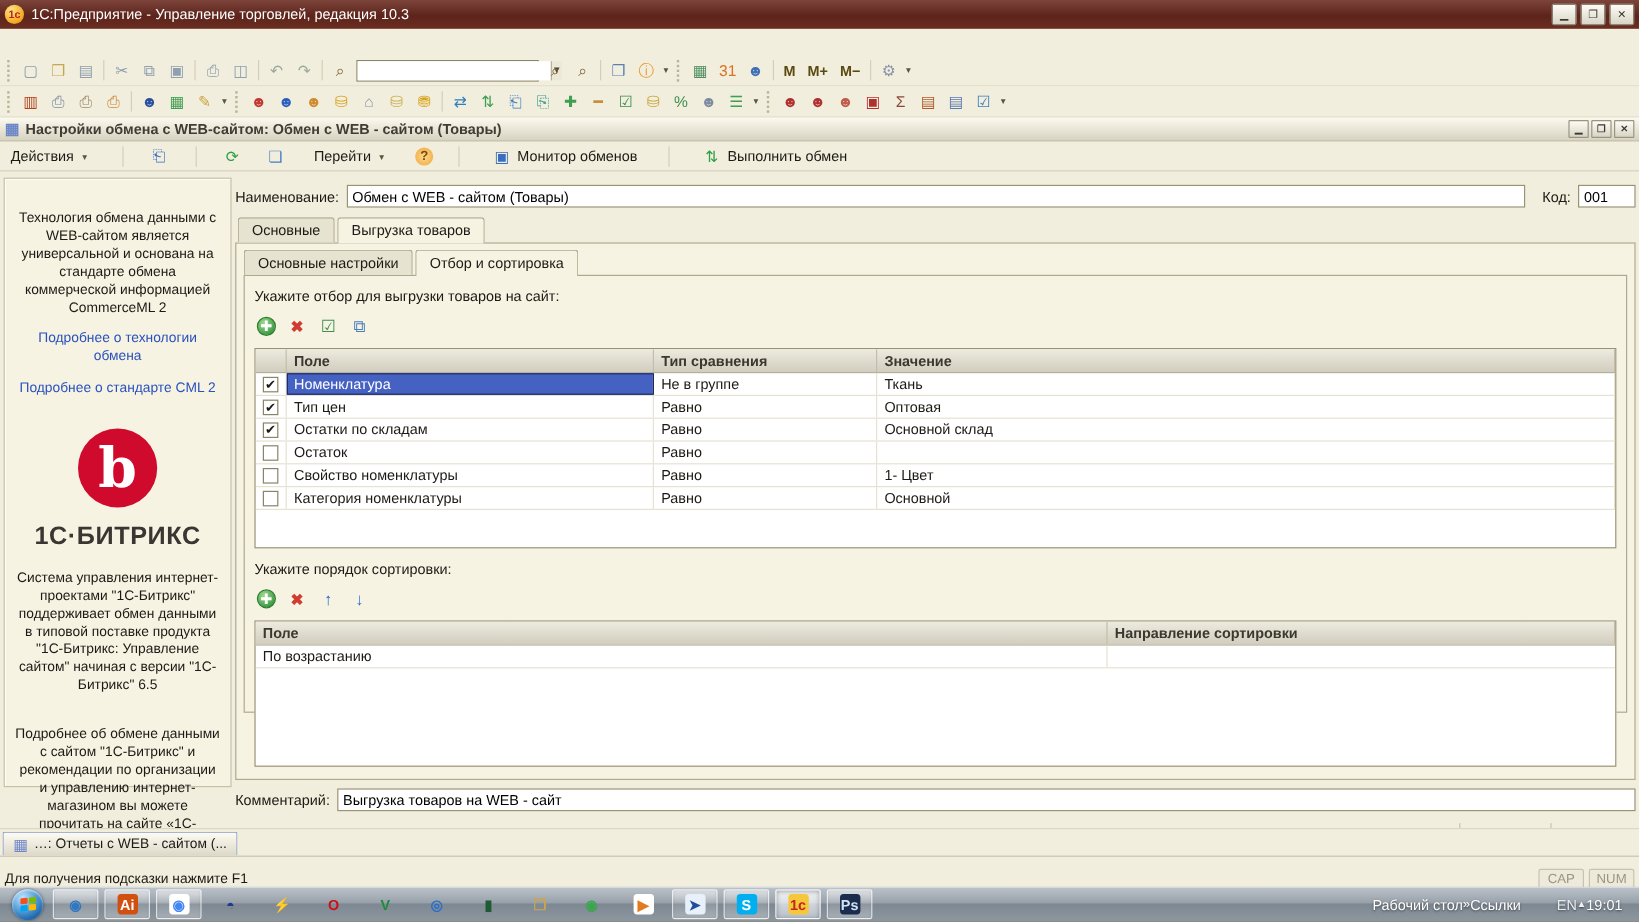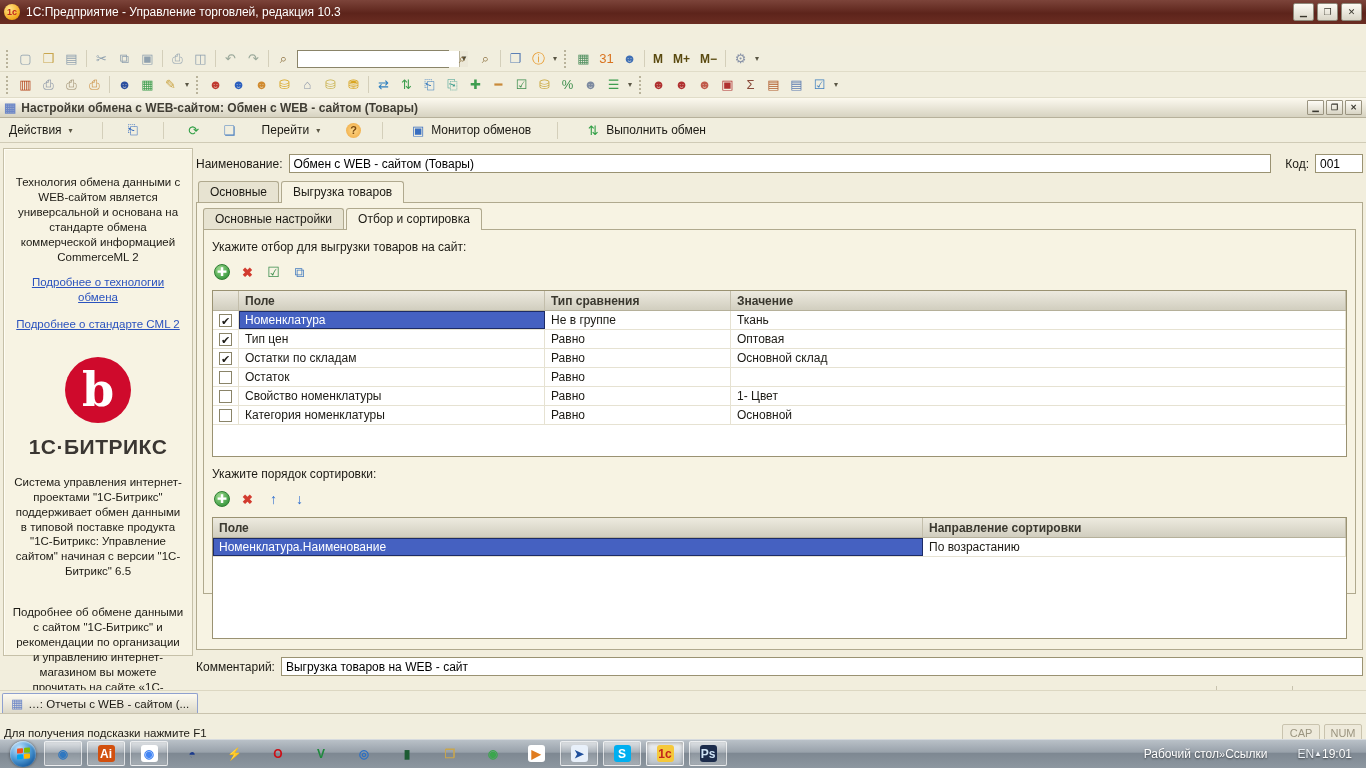--- a/index.html
+++ b/index.html
@@ -52,21 +52,21 @@
   .cico{font-size:13px;width:18px;text-align:center;}
   .helpico{width:15px;height:15px;border-radius:50%;background:radial-gradient(#ffd98a,#eda43b);
     color:#7a4a10;font-weight:bold;font-size:11px;display:flex;align-items:center;justify-content:center;}
 
   
   .content{position:absolute;top:143px;left:0;right:0;height:547px;background:#f2eedd;}
   .sidebar{position:absolute;left:3px;top:5px;width:190px;height:508px;background:#f7f3e3;
     border:1px solid #c6c0a8;box-shadow:inset 1px 1px 0 #fffdf4;padding:26px 8px 8px;
     text-align:center;font-size:11.5px;line-height:1.3;}
   .sidebar p{margin:0 0 10px;}
-  .sidebar a{color:#2a52be;text-decoration:underline;display:block;margin:0 0 12px;}
+  .sidebar a{color:#2a52be;display:block;margin:0 0 12px;}
   .blogo{width:66px;height:66px;margin:26px auto 10px;border-radius:50%;background:#cf0a2c;
     color:#fff;font-family:"DejaVu Serif",serif;font-weight:bold;font-size:46px;
     display:flex;align-items:center;justify-content:center;}
   .logoname{font-size:21px;font-weight:bold;color:#3a3632;margin:0 0 14px;letter-spacing:.5px;}
 
   .main{position:absolute;left:196px;top:0;right:3px;height:100%;}
   .row1{display:flex;align-items:center;margin-top:11px;gap:6px;}
   .inp{background:#fff;border:1px solid #9a9272;height:19px;font:12px "Liberation Sans",sans-serif;padding:0 4px;}
   .name-inp{flex:1;}
   .code-inp{width:48px;}
@@ -413,21 +413,20 @@
 
           <div class="tbl sort-tbl">
             <div class="thead sort-cols">
 
             <span>Поле</span>
                 <span>Направление сортировки</span>
               </div>
             <div>
 
                 <div class="trow sort-cols">
-                  <span class="cell" data-selected="true">Номенклатура.Наименование</span>
                   <span class="cell">По возрастанию</span>
                 </div>
               </div>
           </div>
         </div>
       </div>
 
       <div class="commentrow">
         <span>Комментарий:</span>
         <input class="inp comment-inp" value="Выгрузка товаров на WEB - сайт" style="">

